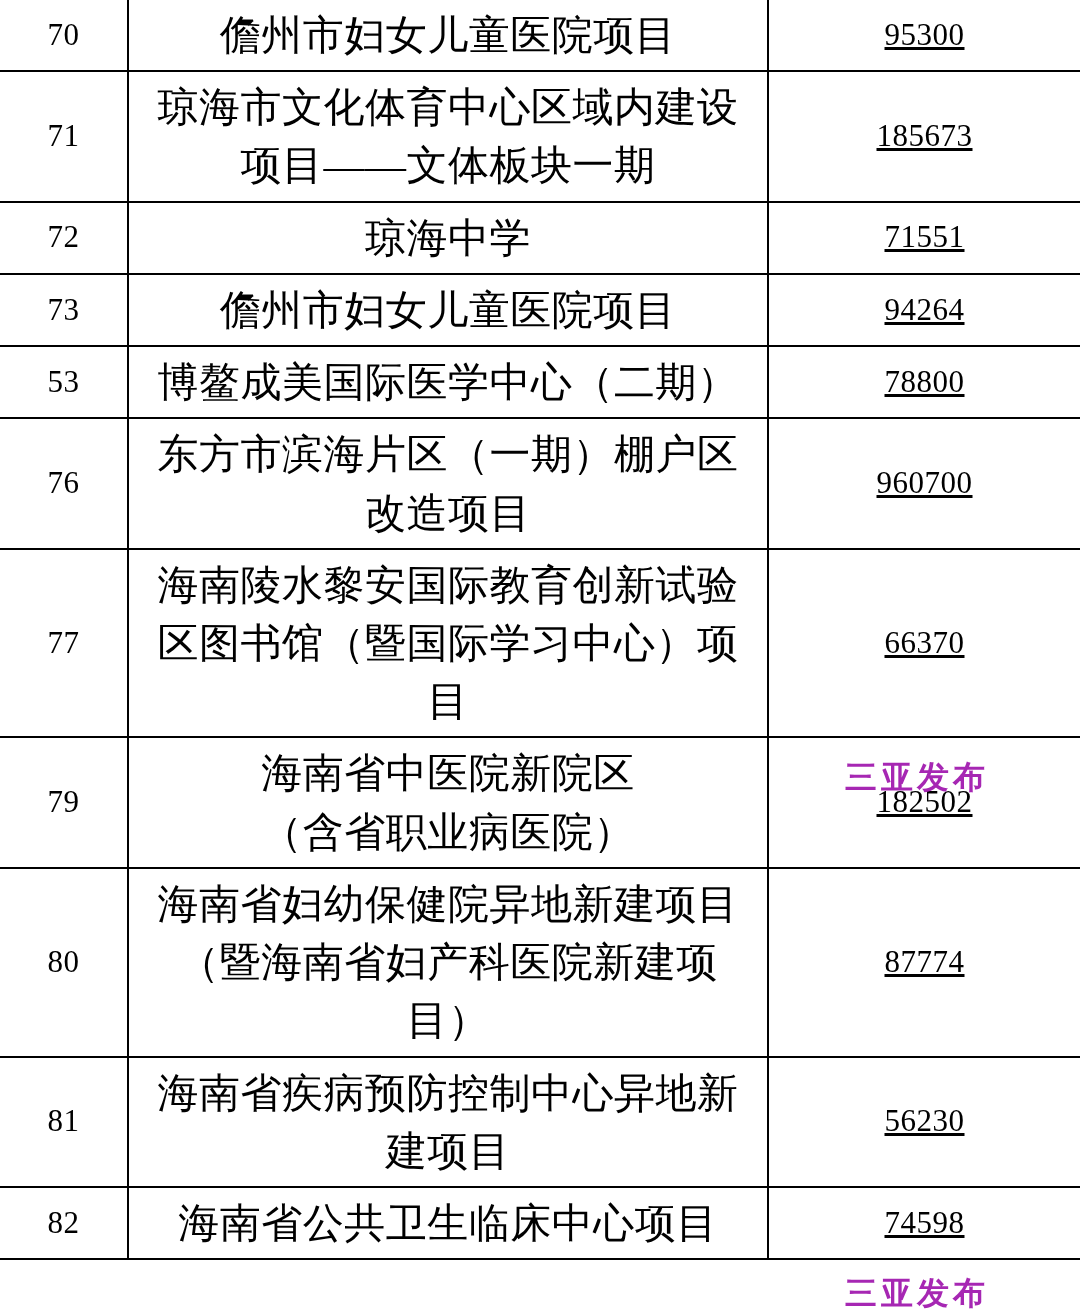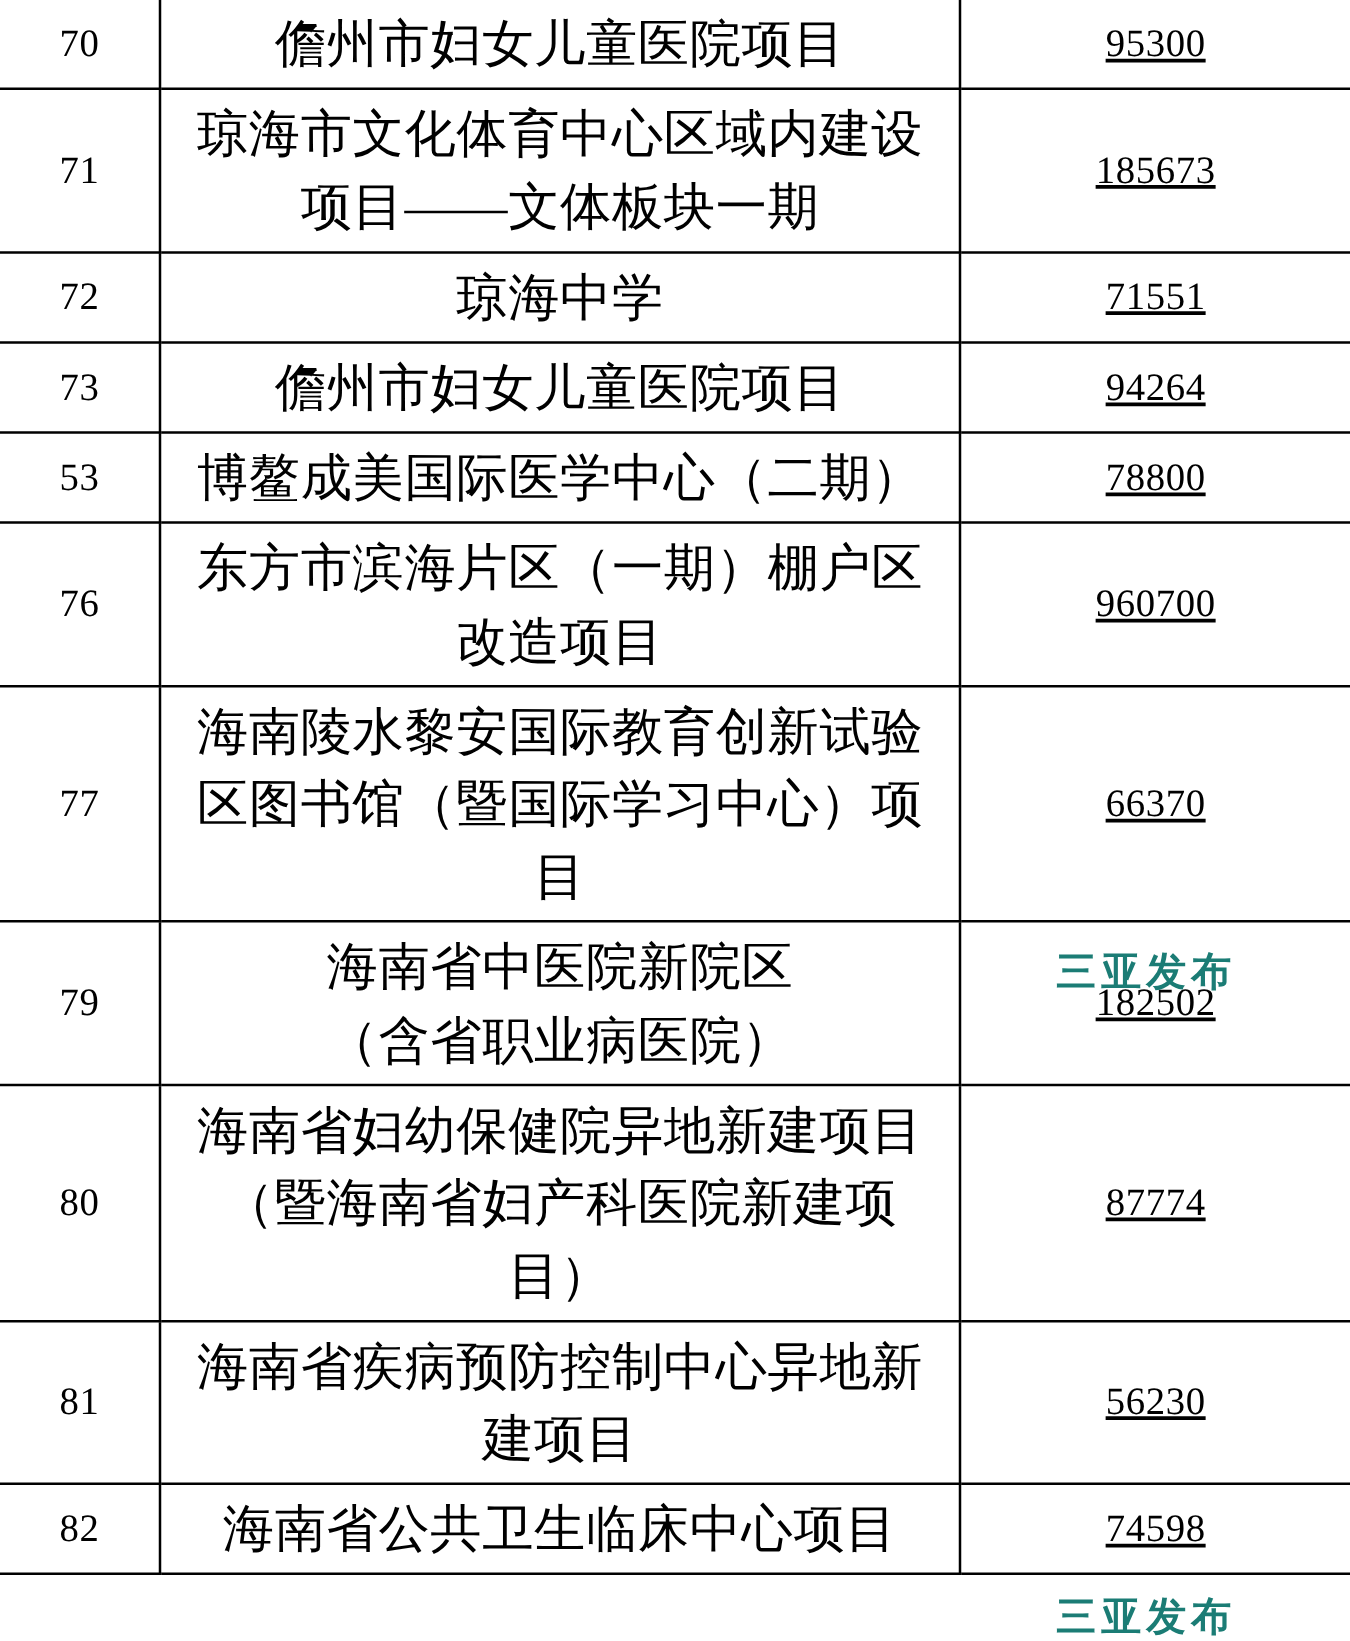--- a/index.html
+++ b/index.html
@@ -60,21 +60,21 @@
     padding-left: 10px;
     padding-right: 10px;
   }
   td.value {
     font-size: 31px;
     line-height: 1.25;
     letter-spacing: 0.5px;
   }
   .watermark {
     position: absolute;
-    color: #0f766e;
+    color: #a21caf;
     font-family: "Liberation Sans", sans-serif;
     font-size: 32px;
     font-weight: bold;
     letter-spacing: 4px;
     opacity: 0.95;
     pointer-events: none;
     white-space: nowrap;
   }
   .wm-1 { left: 845px; top: 756px; }
   .wm-2 { left: 845px; top: 1272px; }

